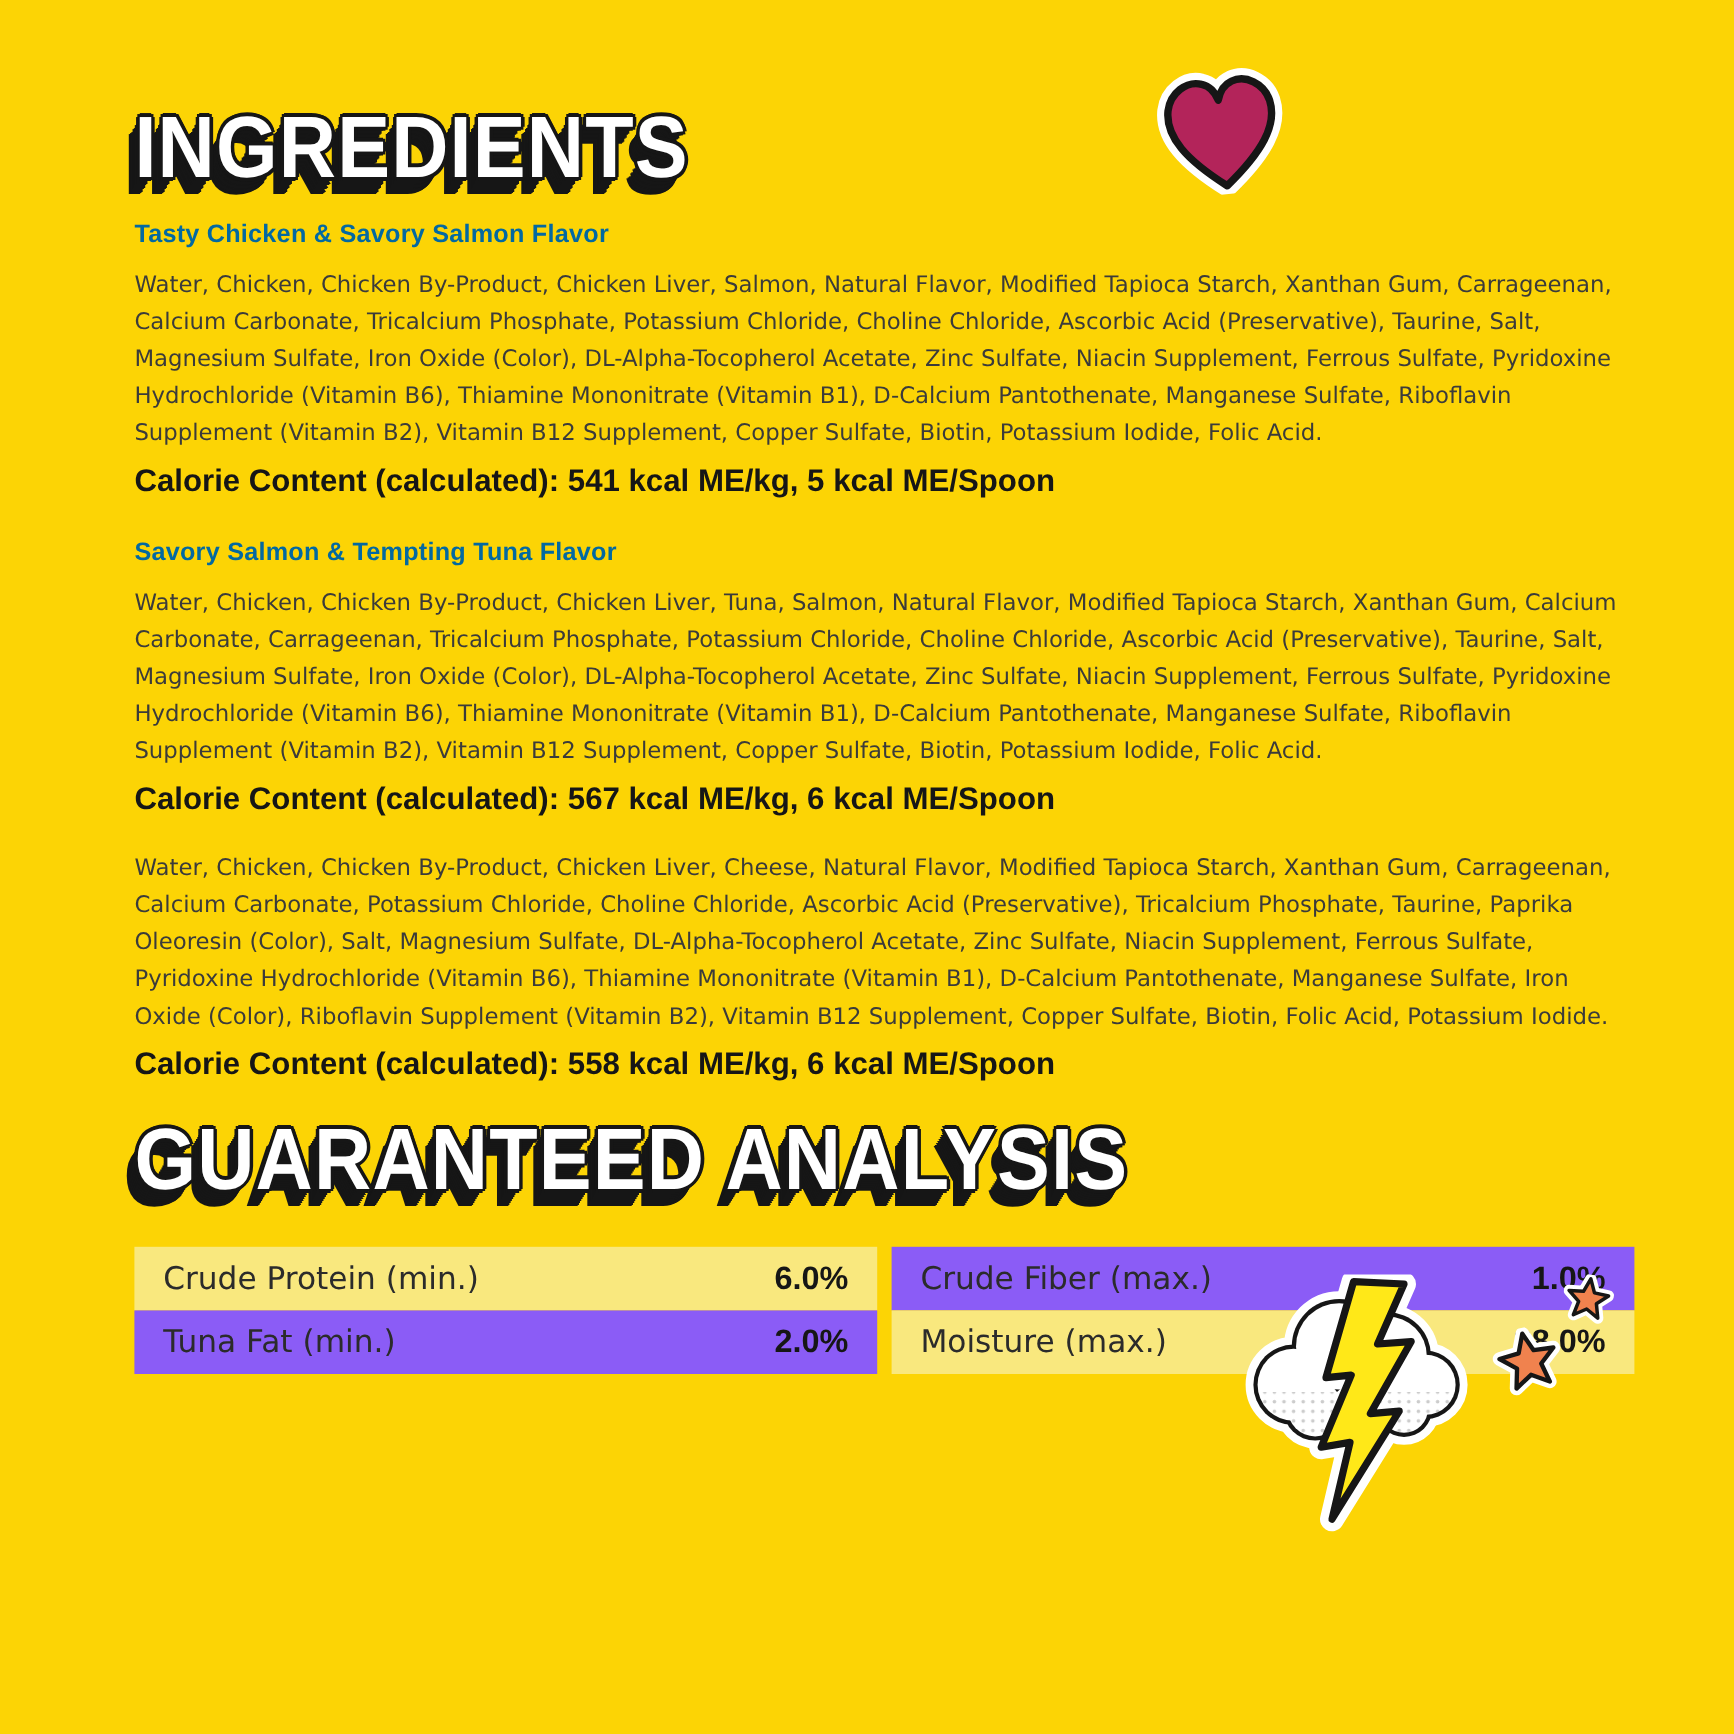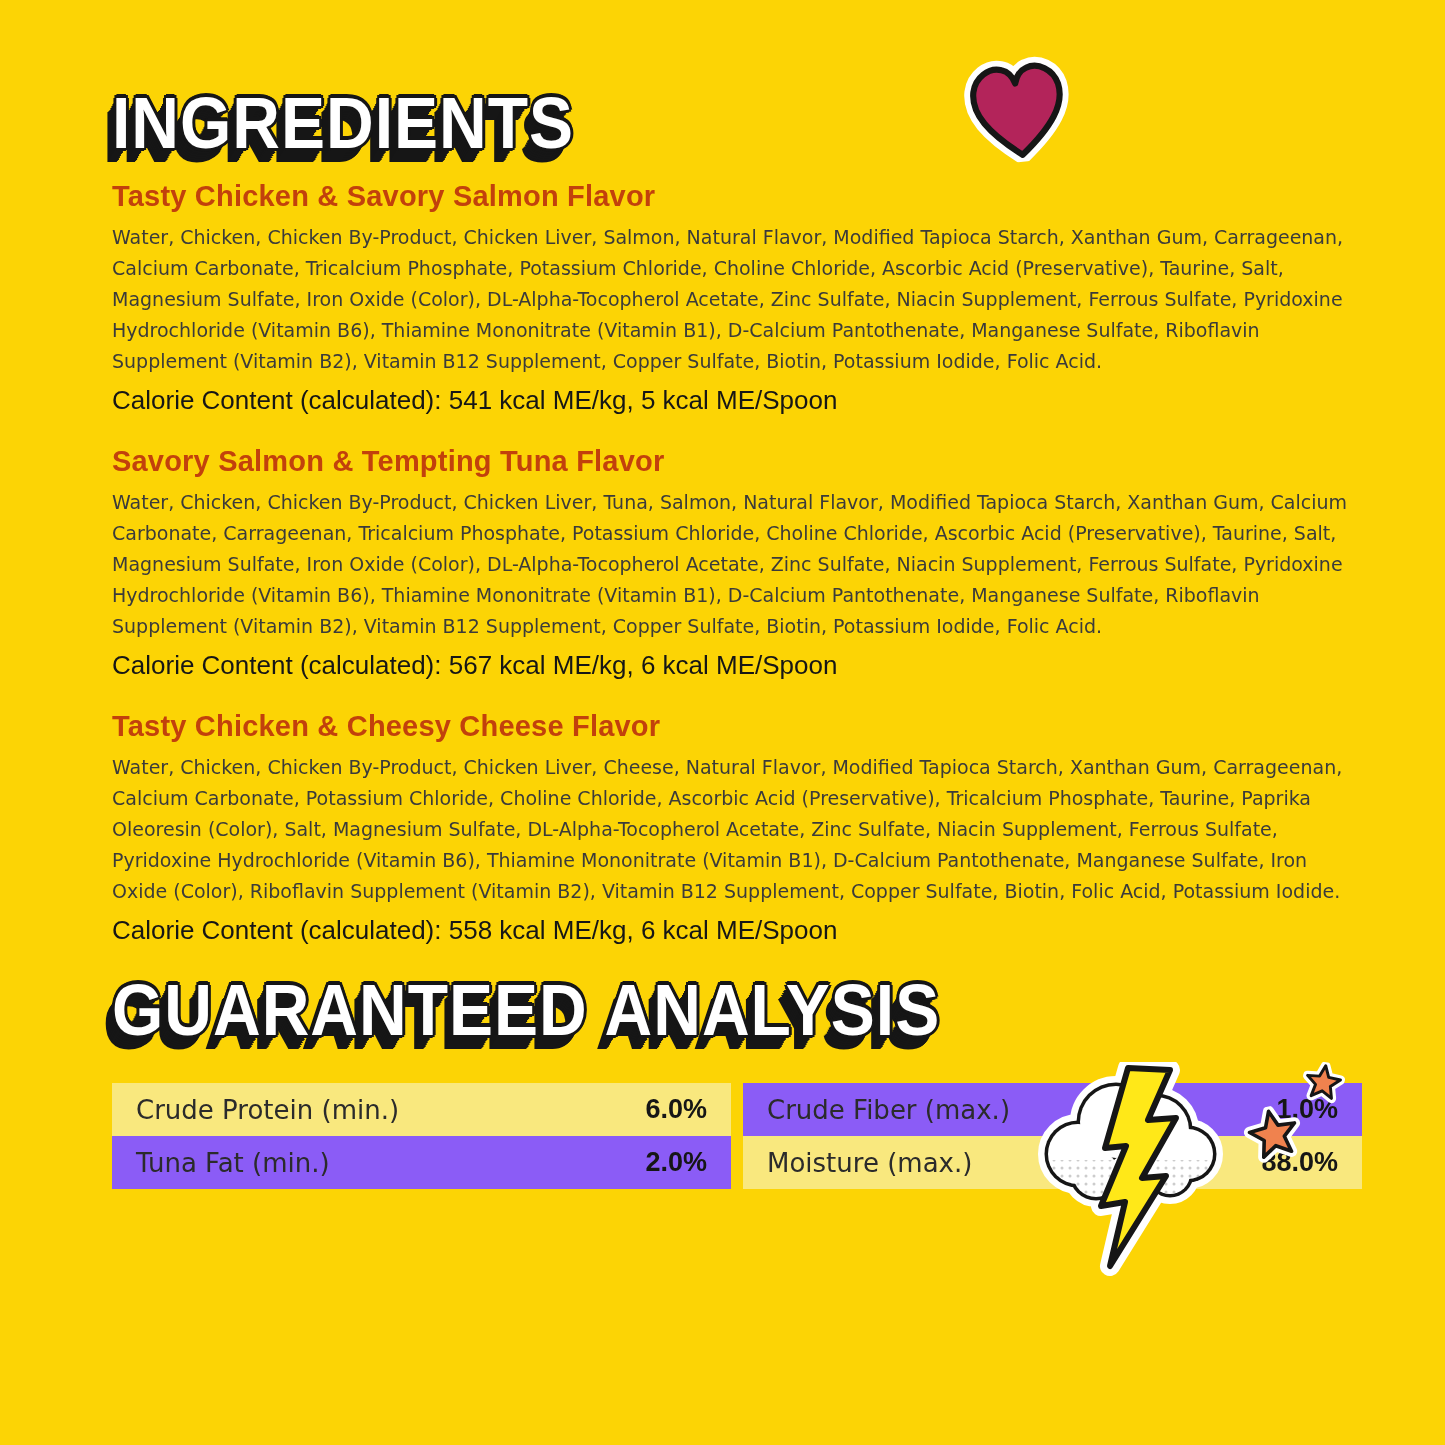--- a/index.html
+++ b/index.html
@@ -22,32 +22,32 @@
       -1px 2px 0 #161616, -2px 3px 0 #161616, -3px 5px 0 #161616, -4px 6px 0 #161616,
       -5px 8px 0 #161616, -6px 9px 0 #161616, -7px 11px 0 #161616, -8px 12px 0 #161616,
       -9px 13px 0 #161616;
     white-space:nowrap;
   }
   .big-title.ga { margin-top:20px; margin-bottom:0; }
 
   .flavor h2 {
     margin:14px 0 8px 0;
     font-family:"Liberation Sans", sans-serif;
-    font-weight:700; font-size:29px; line-height:36px; color:#c2410c;
+    font-weight:700; font-size:21px; line-height:36px; color:#0369a1;
     letter-spacing:0.2px;
   }
   .flavor + .flavor h2, .flavor:nth-of-type(n+2) h2 { margin-top:0; }
   .flavor .ing {
     margin:0 0 8px 0;
     font-size:19px; line-height:31px; color:#3b3b3b;
   }
   .flavor .cal {
     margin:0 0 28px 0;
     font-family:"Liberation Sans", sans-serif;
-    font-weight:400; font-size:26px; line-height:30px; color:#161616;
+    font-weight:700; font-size:26px; line-height:30px; color:#161616;
   }
 
   .analysis-table {
     margin-top:44px;
     display:grid; grid-template-columns:1fr 1fr; column-gap:12px;
   }
   .cell {
     height:53px; display:flex; align-items:center; justify-content:space-between;
     padding:0 24px; box-sizing:border-box;
   }
@@ -83,21 +83,20 @@
       <p class="cal">Calorie Content (calculated): 541 kcal ME/kg, 5 kcal ME/Spoon</p>
     </section>
 
     <section class="flavor">
       <h2>Savory Salmon &amp; Tempting Tuna Flavor</h2>
       <p class="ing">Water, Chicken, Chicken By-Product, Chicken Liver, Tuna, Salmon, Natural Flavor, Modified Tapioca Starch, Xanthan Gum, Calcium Carbonate, Carrageenan, Tricalcium Phosphate, Potassium Chloride, Choline Chloride, Ascorbic Acid (Preservative), Taurine, Salt, Magnesium Sulfate, Iron Oxide (Color), DL-Alpha-Tocopherol Acetate, Zinc Sulfate, Niacin Supplement, Ferrous Sulfate, Pyridoxine Hydrochloride (Vitamin B6), Thiamine Mononitrate (Vitamin B1), D-Calcium Pantothenate, Manganese Sulfate, Riboflavin Supplement (Vitamin B2), Vitamin B12 Supplement, Copper Sulfate, Biotin, Potassium Iodide, Folic Acid.</p>
       <p class="cal">Calorie Content (calculated): 567 kcal ME/kg, 6 kcal ME/Spoon</p>
     </section>
 
     <section class="flavor">
-      <h2>Tasty Chicken &amp; Cheesy Cheese Flavor</h2>
       <p class="ing">Water, Chicken, Chicken By-Product, Chicken Liver, Cheese, Natural Flavor, Modified Tapioca Starch, Xanthan Gum, Carrageenan, Calcium Carbonate, Potassium Chloride, Choline Chloride, Ascorbic Acid (Preservative), Tricalcium Phosphate, Taurine, Paprika Oleoresin (Color), Salt, Magnesium Sulfate, DL-Alpha-Tocopherol Acetate, Zinc Sulfate, Niacin Supplement, Ferrous Sulfate, Pyridoxine Hydrochloride (Vitamin B6), Thiamine Mononitrate (Vitamin B1), D-Calcium Pantothenate, Manganese Sulfate, Iron Oxide (Color), Riboflavin Supplement (Vitamin B2), Vitamin B12 Supplement, Copper Sulfate, Biotin, Folic Acid, Potassium Iodide.</p>
       <p class="cal">Calorie Content (calculated): 558 kcal ME/kg, 6 kcal ME/Spoon</p>
     </section>
 
     <h1 class="big-title ga">GUARANTEED ANALYSIS</h1>
 
     <div class="analysis-table">
       <div class="cell bg-lt">
         <span class="lbl">Crude Protein (min.)</span>
         <span class="val">6.0%</span>

